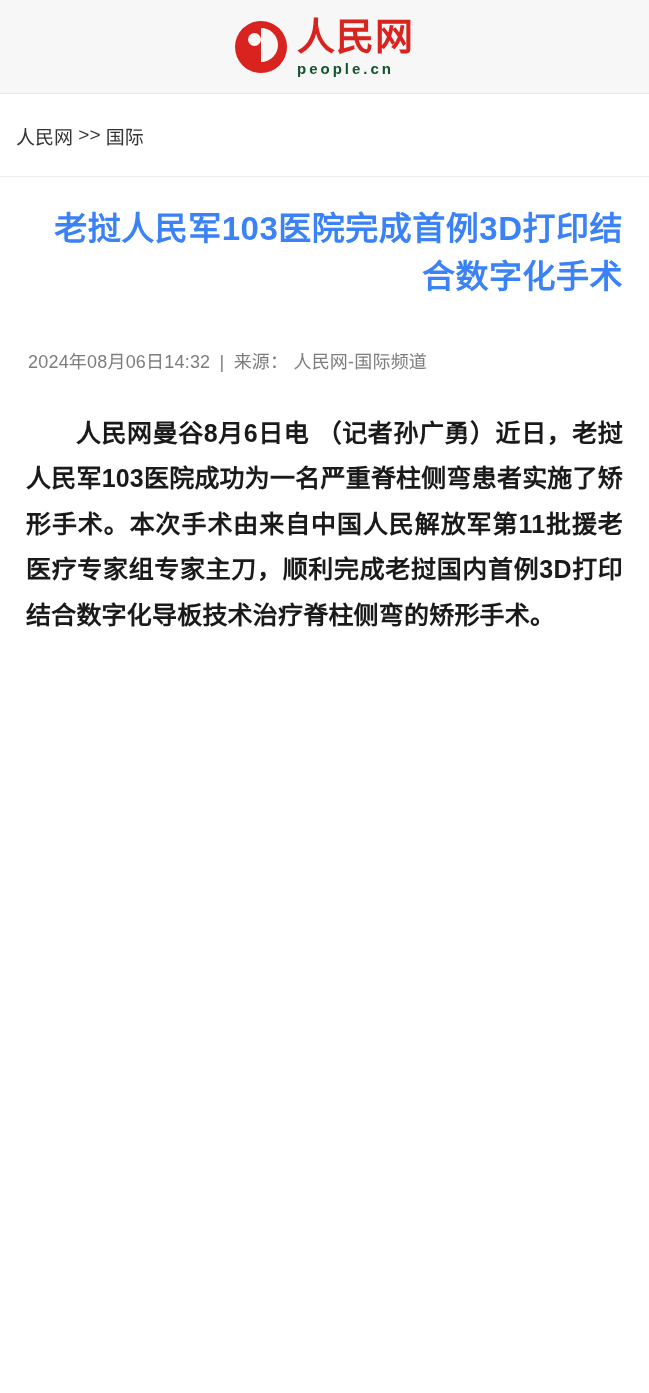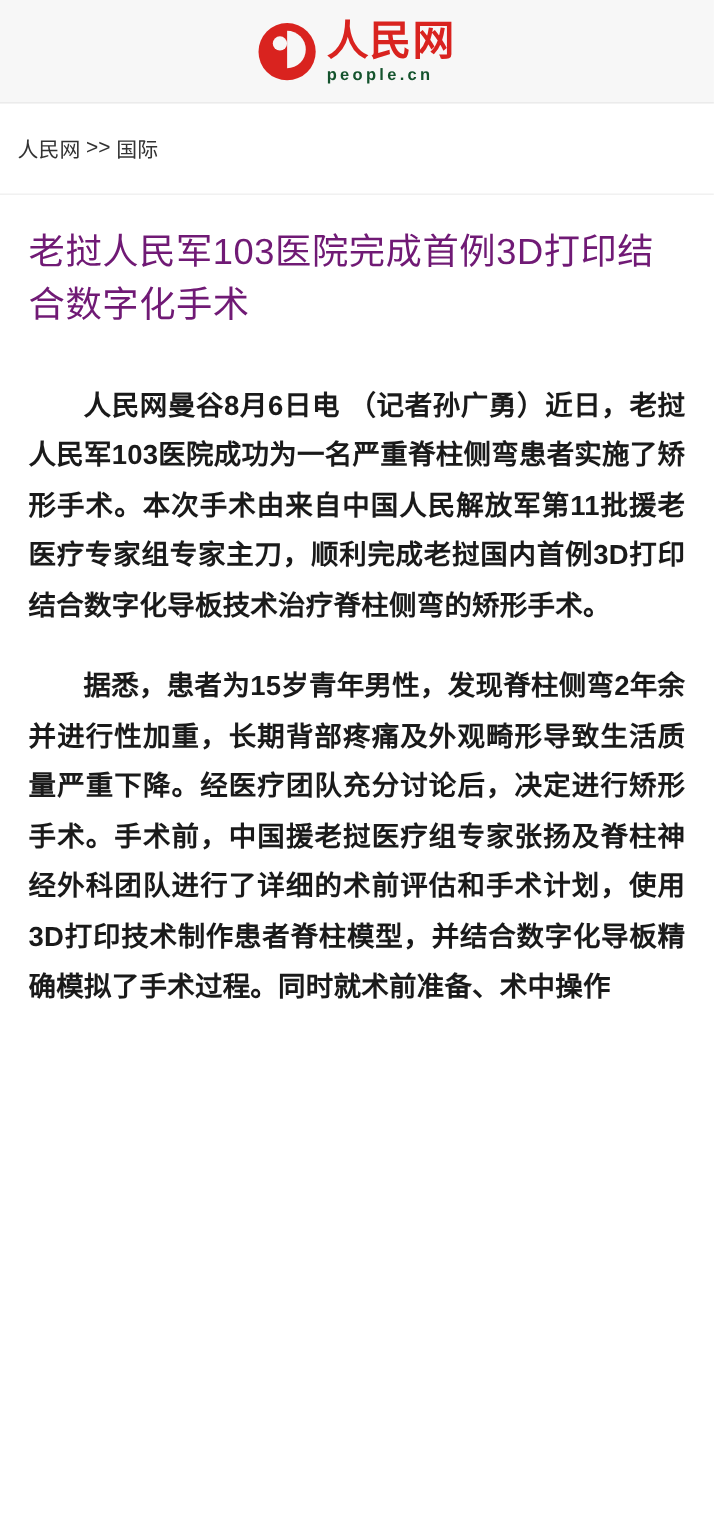--- a/index.html
+++ b/index.html
@@ -95,24 +95,25 @@
   .breadcrumb .crumb-link { color: #333333; }
   .breadcrumb .crumb-sep { color: #333333; }
 
   
   .article {
     padding: 28px 26px 0 26px;
   }
   .article-title {
     font-size: 33px;
     line-height: 1.45;
-    font-weight: 400;
-    color: #701a75;
+    font-weight: 700;
+    color: #3b82f6;
     margin: 0 0 46px 0;
     letter-spacing: 0.5px;
+    text-align: right;
   }
   .meta {
     font-size: 18px;
     color: #7d7d7d;
     margin: 0 0 38px 2px;
     letter-spacing: 0.2px;
   }
   .meta .meta-sep { margin: 0 4px; }
   .meta .meta-source-label { color: #7d7d7d; }
   .meta .meta-source { color: #7d7d7d; }
@@ -147,16 +148,21 @@
 
 <nav class="breadcrumb">
   <span class="crumb-link">人民网</span>
   <span class="crumb-sep"> &gt;&gt; </span>
   <span class="crumb-link">国际</span>
 </nav>
 
 <article class="article">
   <h1 class="article-title">老挝人民军103医院完成首例3D打印结合数字化手术</h1>
 
+  <div class="meta">
+    <span>2024年08月06日14:32</span>
+    <span class="meta-sep">|</span>
+    <span class="meta-source-label">来源：</span>
+    <span class="meta-source">人民网-国际频道</span>
+  </div>
 
   <p class="para">人民网曼谷8月6日电 （记者孙广勇）近日，老挝人民军103医院成功为一名严重脊柱侧弯患者实施了矫形手术。本次手术由来自中国人民解放军第11批援老医疗专家组专家主刀，顺利完成老挝国内首例3D打印结合数字化导板技术治疗脊柱侧弯的矫形手术。</p>
-  <p class="para">据悉，患者为15岁青年男性，发现脊柱侧弯2年余并进行性加重，长期背部疼痛及外观畸形导致生活质量严重下降。经医疗团队充分讨论后，决定进行矫形手术。手术前，中国援老挝医疗组专家张扬及脊柱神经外科团队进行了详细的术前评估和手术计划，使用3D打印技术制作患者脊柱模型，并结合数字化导板精确模拟了手术过程。同时就术前准备、术中操作</p>
 </article>
 
 </body></html>

